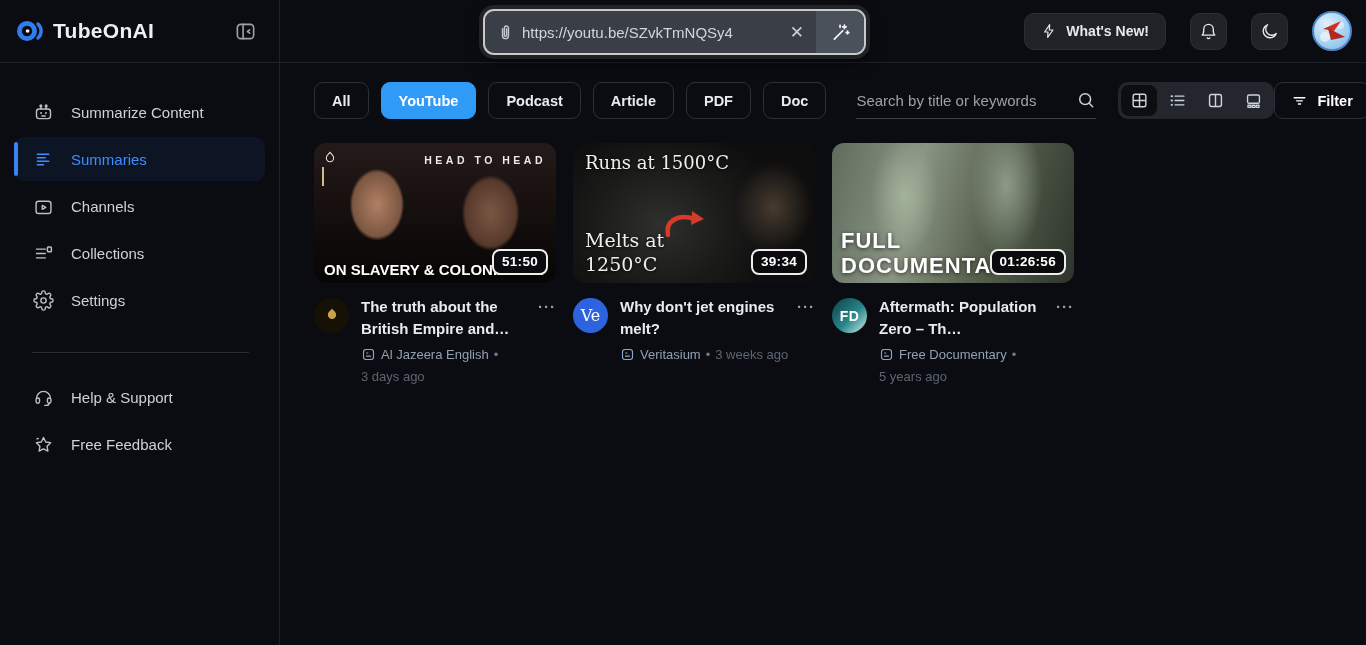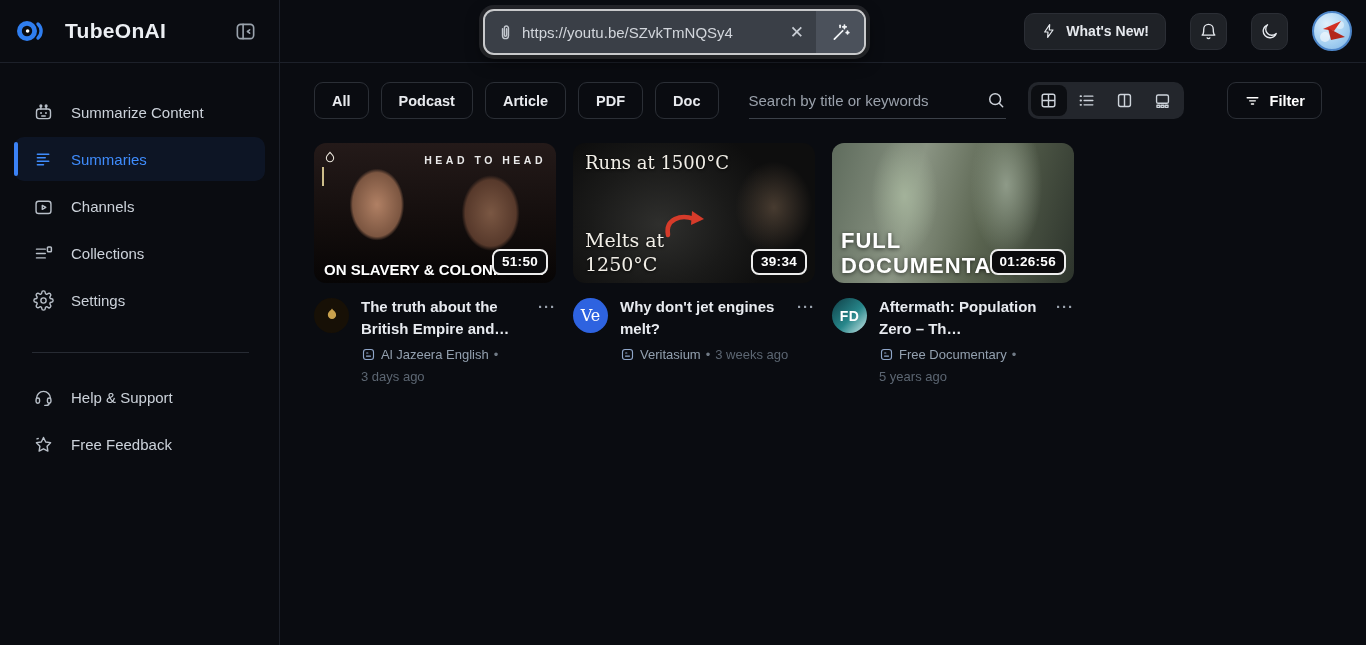--- a/index.html
+++ b/index.html
@@ -16,21 +16,21 @@
   .topbar {
     position:absolute; top:0; left:0; right:0; height:63px;
     background:#0a0c11; border-bottom:1px solid #1d212a;
     display:flex; align-items:center; z-index:5;
   }
   .topbar-left {
     width:280px; height:100%; flex:none;
     display:flex; align-items:center; justify-content:space-between;
     padding:0 22px 0 14px; border-right:1px solid #1d212a;
   }
-  .logo { display:flex; align-items:center; gap:21px; cursor:pointer; }
+  .logo { display:flex; align-items:center; gap:9px; cursor:pointer; }
   .logo-text { font-size:21px; font-weight:bold; color:#eceff3; letter-spacing:.3px; }
   .icon-plain { background:none; border:none; color:#9aa3ad; cursor:pointer; display:grid; place-items:center; }
 
   .url-pill {
     position:absolute; left:483px; top:9px; width:383px; height:46px;
     background:#3a3f47; border:2px solid rgba(255,255,255,.72); border-radius:11px;
     box-shadow:0 0 0 4px rgba(255,255,255,.10), 0 6px 16px rgba(0,0,0,.55);
     display:flex; align-items:center; overflow:hidden;
   }
   .url-pill .clip { margin:0 8px 0 12px; color:#c3c8cf; }
@@ -365,20 +365,21 @@
     </span>
     <span>Free Feedback</span>
   </div>
 </nav>
 
 <main class="main">
 
   <div class="toolbar">
     <div class="tabs">
       <button class="tab">All</button>
+      <button class="tab active">YouTube</button>
       <button class="tab">Podcast</button>
       <button class="tab">Article</button>
       <button class="tab">PDF</button>
       <button class="tab">Doc</button>
     </div>
 
     <div class="search-wrap">
       <input class="search-input" type="text" placeholder="Search by title or keywords" style="">
       <span class="search-icon">
         <svg width="20" height="20" viewBox="0 0 24 24" fill="none" stroke="currentColor" stroke-width="1.8" stroke-linecap="round">

